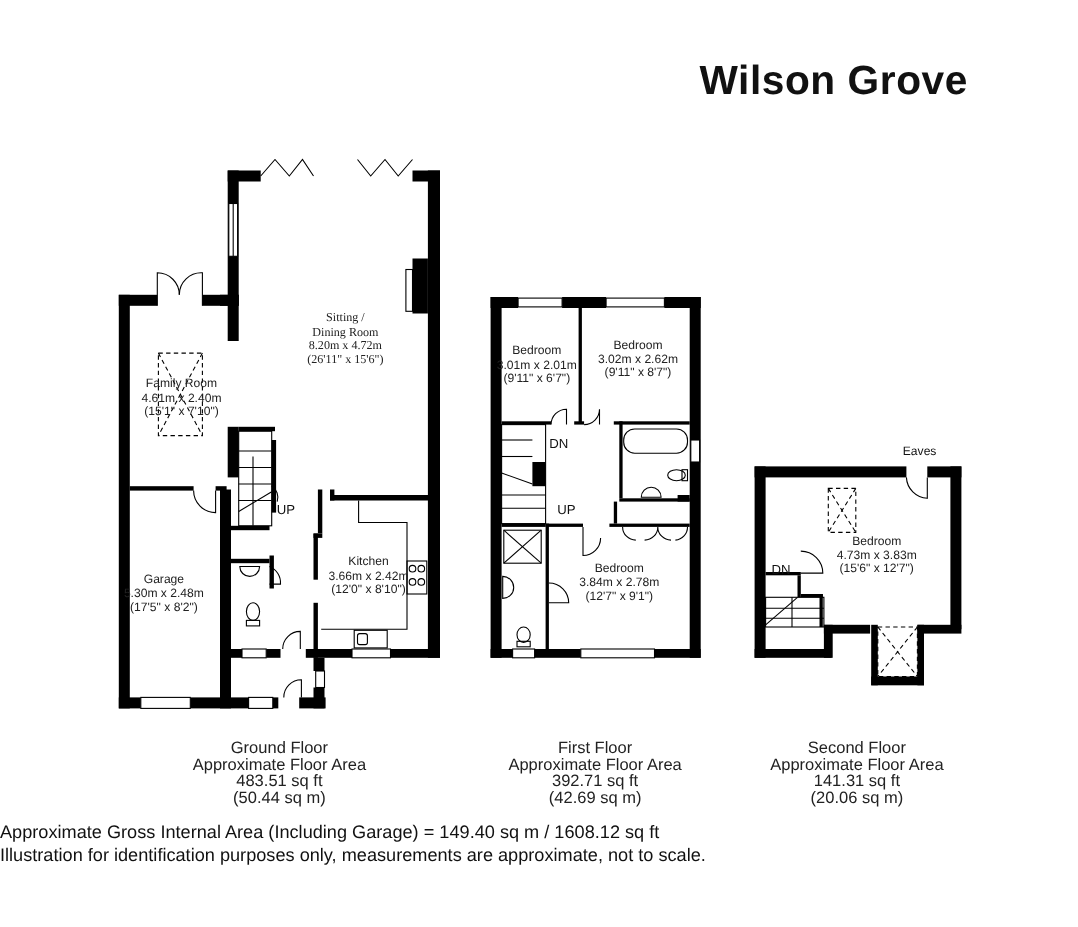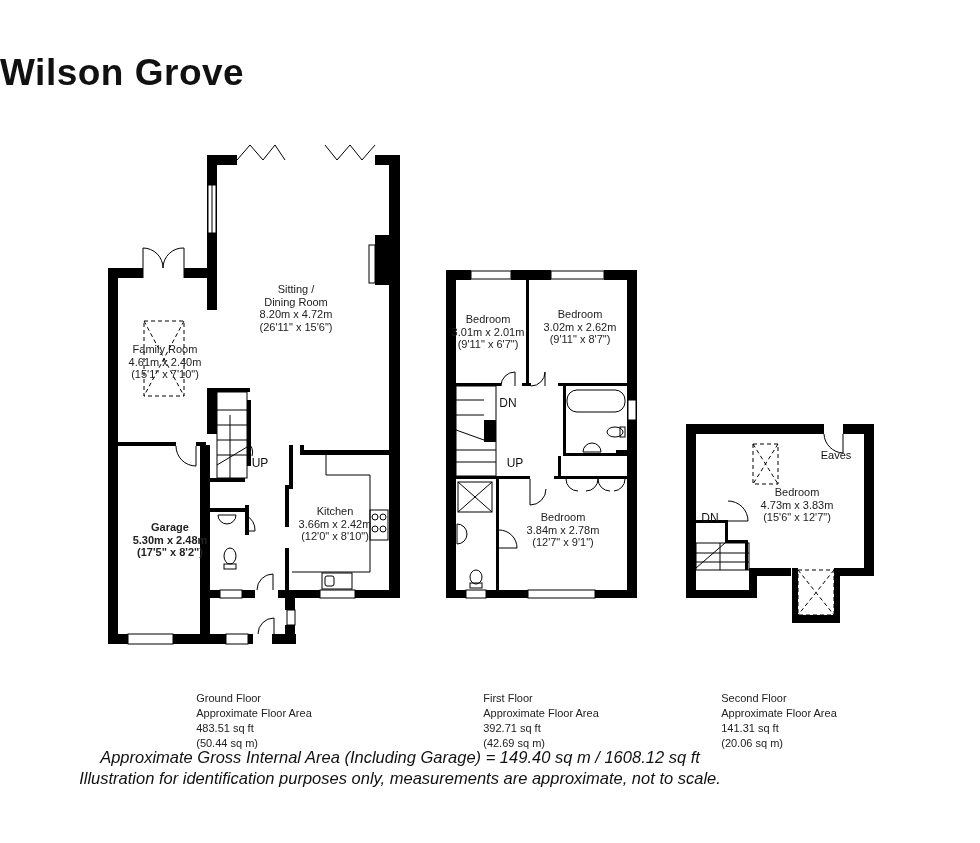--- a/index.html
+++ b/index.html
@@ -1,24 +1,24 @@
 <!DOCTYPE html>
 <html><head>
 <meta charset="utf-8">
 <style>
   html,body{margin:0;padding:0;background:#fff;}
   body{width:980px;height:843px;position:relative;overflow:hidden;font-family:"Liberation Sans",sans-serif;color:#111;}
-  .title{position:absolute;left:0;top:52px;width:880px;text-align:left;font-size:37px;font-weight:bold;letter-spacing:0.5px;}
+  .title{position:absolute;left:0;top:52px;width:880px;text-align:right;font-size:37px;font-weight:bold;letter-spacing:0.5px;}
   svg.plan{position:absolute;left:0;top:0;}
   .lbl{position:absolute;text-align:center;font-size:11px;line-height:12.5px;color:#222;white-space:nowrap;transform:translateX(-50%);}
   .lbl span{display:block;}
   .small{position:absolute;font-size:12px;color:#111;transform:translateX(-50%);}
-  .area{position:absolute;top:673px;text-align:left;font-size:11px;line-height:15px;color:#222;transform:translateX(-50%);white-space:nowrap;margin-top:18px;}
+  .area{position:absolute;top:673px;text-align:center;font-size:15px;line-height:15px;color:#222;transform:translateX(-50%);white-space:nowrap;}
   .area span{display:block;}
-  .footer{position:absolute;left:0;width:800px;text-align:center;font-size:16.5px;color:#111;font-style:italic;}
+  .footer{position:absolute;left:0;width:800px;font-size:16.5px;color:#111;}
 </style>
 </head>
 <body>
 
 <div class="title">Wilson Grove</div>
 
 <svg class="plan" width="980" height="843" viewBox="0 0 980 843">
   <g fill="#000">
 
     <rect x="207" y="155" width="10" height="155"></rect>
@@ -186,32 +186,32 @@
     <line x1="834" y1="570" x2="798" y2="615" stroke-dasharray="4,3"></line>
     <path d="M728,501 A20,20 0 0 1 748,521 L728,521"></path>
     <rect x="696" y="543" width="53" height="27"></rect>
     <line x1="696" y1="553" x2="749" y2="553"></line>
     <line x1="696" y1="562" x2="749" y2="562"></line>
     <line x1="720" y1="543" x2="720" y2="570"></line>
     <line x1="696" y1="568" x2="725" y2="543"></line>
   </g>
 </svg>
 
-<div class="lbl" style="left:296px;top:283px;">
+<div class="lbl" style="left:314px;top:283px;font-family:Liberation Serif, serif;">
   <span>Sitting /</span>
   <span>Dining Room</span>
   <span>8.20m x 4.72m</span>
   <span>(26'11" x 15'6")</span>
 </div>
 <div class="lbl" style="left:165px;top:343px;text-align:center;">
   <span>Family Room</span>
   <span>4.61m x 2.40m</span>
   <span>(15'1" x 7'10")</span>
 </div>
-<div class="lbl" style="left:170px;top:521px;font-weight:bold;">
+<div class="lbl" style="left:149px;top:521px;">
   <span>Garage</span>
   <span>5.30m x 2.48m</span>
   <span>(17'5" x 8'2")</span>
 </div>
 <div class="lbl" style="left:335px;top:505px;">
   <span>Kitchen</span>
   <span>3.66m x 2.42m</span>
   <span>(12'0" x 8'10")</span>
 </div>
 <div class="small" style="left:260px;top:456px;">UP</div>
@@ -233,21 +233,21 @@
 </div>
 <div class="small" style="left:508px;top:396px;">DN</div>
 <div class="small" style="left:515px;top:456px;">UP</div>
 
 <div class="lbl" style="left:797px;top:486px;">
   <span>Bedroom</span>
   <span>4.73m x 3.83m</span>
   <span>(15'6" x 12'7")</span>
 </div>
 <div class="small" style="left:710px;top:511px;">DN</div>
-<div class="small" style="left:836px;top:405px;font-size:11px;margin-top:44px;">Eaves</div>
+<div class="small" style="left:836px;top:405px;font-size:11px;">Eaves</div>
 
 <div class="area" style="left:254px;">
   <span>Ground Floor</span>
   <span>Approximate Floor Area</span>
   <span>483.51 sq ft</span>
   <span>(50.44 sq m)</span>
 </div>
 <div class="area" style="left:541px;">
   <span>First Floor</span>
   <span>Approximate Floor Area</span>

